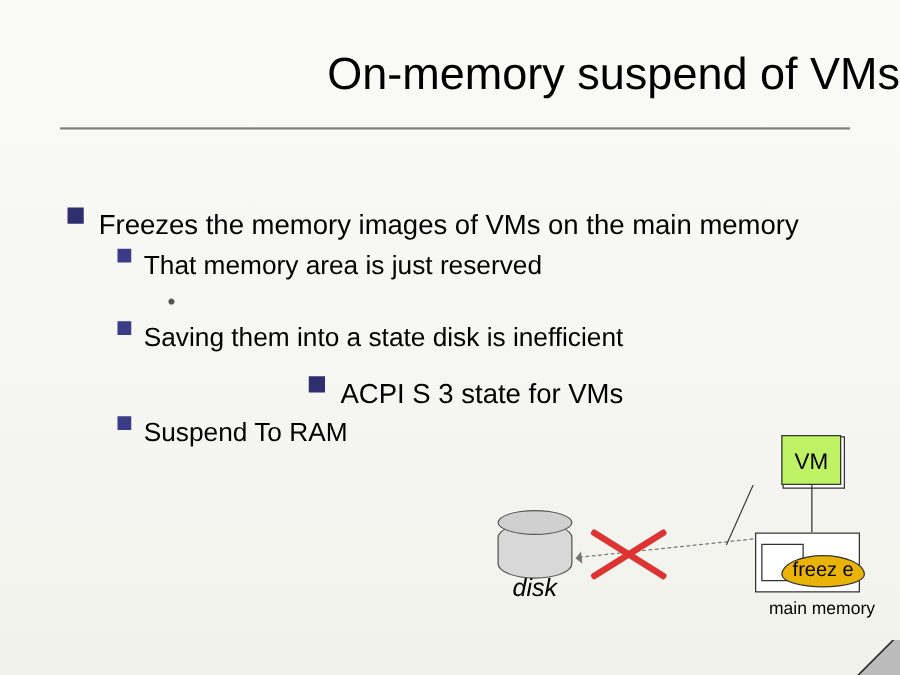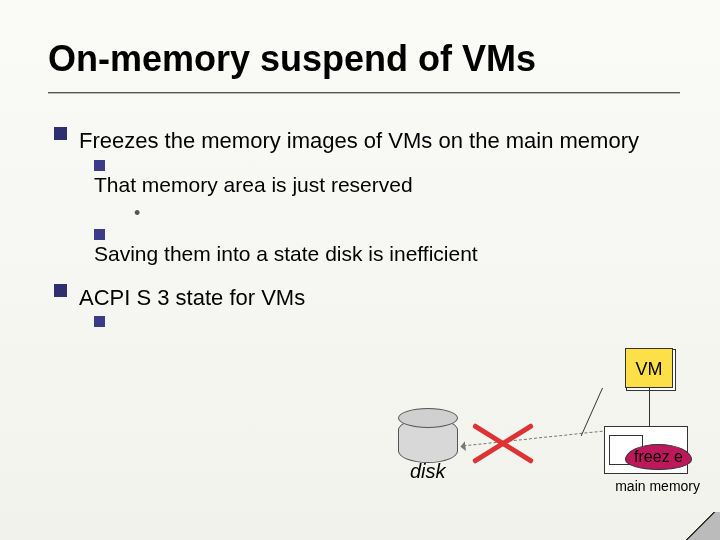--- a/index.html
+++ b/index.html
@@ -6,46 +6,48 @@
   body {
     width: 720px; height: 540px;
     background: linear-gradient(to bottom, #fafaf7 0%, #f2f2ed 100%);
     font-family: Arial, Helvetica, sans-serif;
     color: #000;
     position: relative;
     overflow: hidden;
   }
   .title {
     font-size: 36px;
-    font-weight: bold;
-    padding: 38px 0 12px 48px;
+    font-weight: normal;
+    padding: 38px 0 22px 48px;
+    text-align: right;
   }
   .title-underline {
     margin: 0 40px 0 48px;
     border-bottom: 1px solid #555;
     box-shadow: 0 1px 0 #bbb;
   }
   .content {
     padding: 24px 28px 0 54px;
     font-size: 22px;
     line-height: 1.3;
+    margin-top: 29px;
   }
   .b {
     display: inline-block;
     width: 13px; height: 13px;
     background: #2f2f6f;
     margin-right: 12px;
     vertical-align: 2px;
     flex-shrink: 0;
   }
   .b2 { width: 11px; height: 11px; background: #3b3b88; margin-right: 10px; }
   .d { display:inline-block; color:#555; font-size:18px; margin-right:8px; flex-shrink:0; }
   .lvl1 { display:flex; margin-top:10px; }
   .lvl1 > .txt { }
-  .lvl2 { display:flex; margin-left: 40px; margin-top:4px; font-size:21px;flex-direction:column; }
+  .lvl2 { display:flex; margin-left: 40px; margin-top:4px; font-size:21px; }
   .lvl3 { display:flex; margin-left: 80px; margin-top:4px; font-size:18px; }
   .lvl2-narrow { width: 300px; }
   .diagram {
     position: absolute;
     right: 32px;
     bottom: 22px;
     width: 320px;
     height: 170px;
   }
   .disk {
@@ -56,21 +58,21 @@
     border:1.5px solid #555; border-radius: 30px/12px;
     position:relative;
   }
   .disk-top {
     width:60px; height:20px; background:#d0d0d0;
     border:1.5px solid #555; border-radius: 30px/10px;
     position:absolute; top:-10px;
   }
   .vm-box {
     position:absolute; right:15px; top:0;
-    width:48px; height:40px; background:#fde047;
+    width:48px; height:40px; background:#bef264;
     border:1.5px solid #333;
     box-shadow: 2px 2px 0 #fff, 2px 2px 0 1px #333;
     font-size:18px; text-align:center; line-height:40px;
   }
   .mem-box {
     position:absolute; right:0; top:78px;
     width:84px; height:48px; background:#fff;
     border:1.5px solid #333;
   }
   .mem-snap {
@@ -93,21 +95,21 @@
     position:absolute; left:95px; top:90px; width:140px; height:2px;
     border-top: 1.5px dashed #777;
     transform: rotate(-6deg);
   }
   .arrow::before {
     content:""; position:absolute; left:-8px; top:-5px;
     border: 5px solid transparent; border-right-color:#777;
   }
   .freeze-cloud {
     position:absolute; right:-4px; top:96px;
-    font-size:16px; background:#be185d; padding:4px 8px;
+    font-size:16px; background:#eab308; padding:4px 8px;
     border:1.5px solid #333; border-radius: 50% 50% 50% 50% / 60% 60% 40% 40%;
     text-align:center; line-height:1;
   }
   .vm-line {
     position:absolute; right:38px; top:40px; width:1px; height:38px;
     border-left:1.5px solid #333;
   }
   .vm-line2 {
     position:absolute; right:56px; top:40px; width:30px; height:48px;
     border-left:1.5px solid #333;
@@ -140,27 +142,28 @@
 
   <div class="lvl3">
     <span class="d">•</span>
   </div>
 
   <div class="lvl2">
     <span class="b b2"></span>
     <span>Saving them into a state disk is inefficient</span>
   </div>
 
-  <div class="lvl1" style="margin-top:16px;">
+  <div class="lvl1" style="margin-top:16px;justify-content:center;">
     <span class="b"></span>
     <span>ACPI S 3 state for VMs</span>
   </div>
 
   <div class="lvl2">
     <span class="b b2"></span>
+    <span>Suspend To RAM</span>
   </div>
 
 
 </div>
 
 <div class="diagram">
   <div class="disk">
     <div class="disk-body"></div>
       <div class="disk-top"></div>
   </div>

